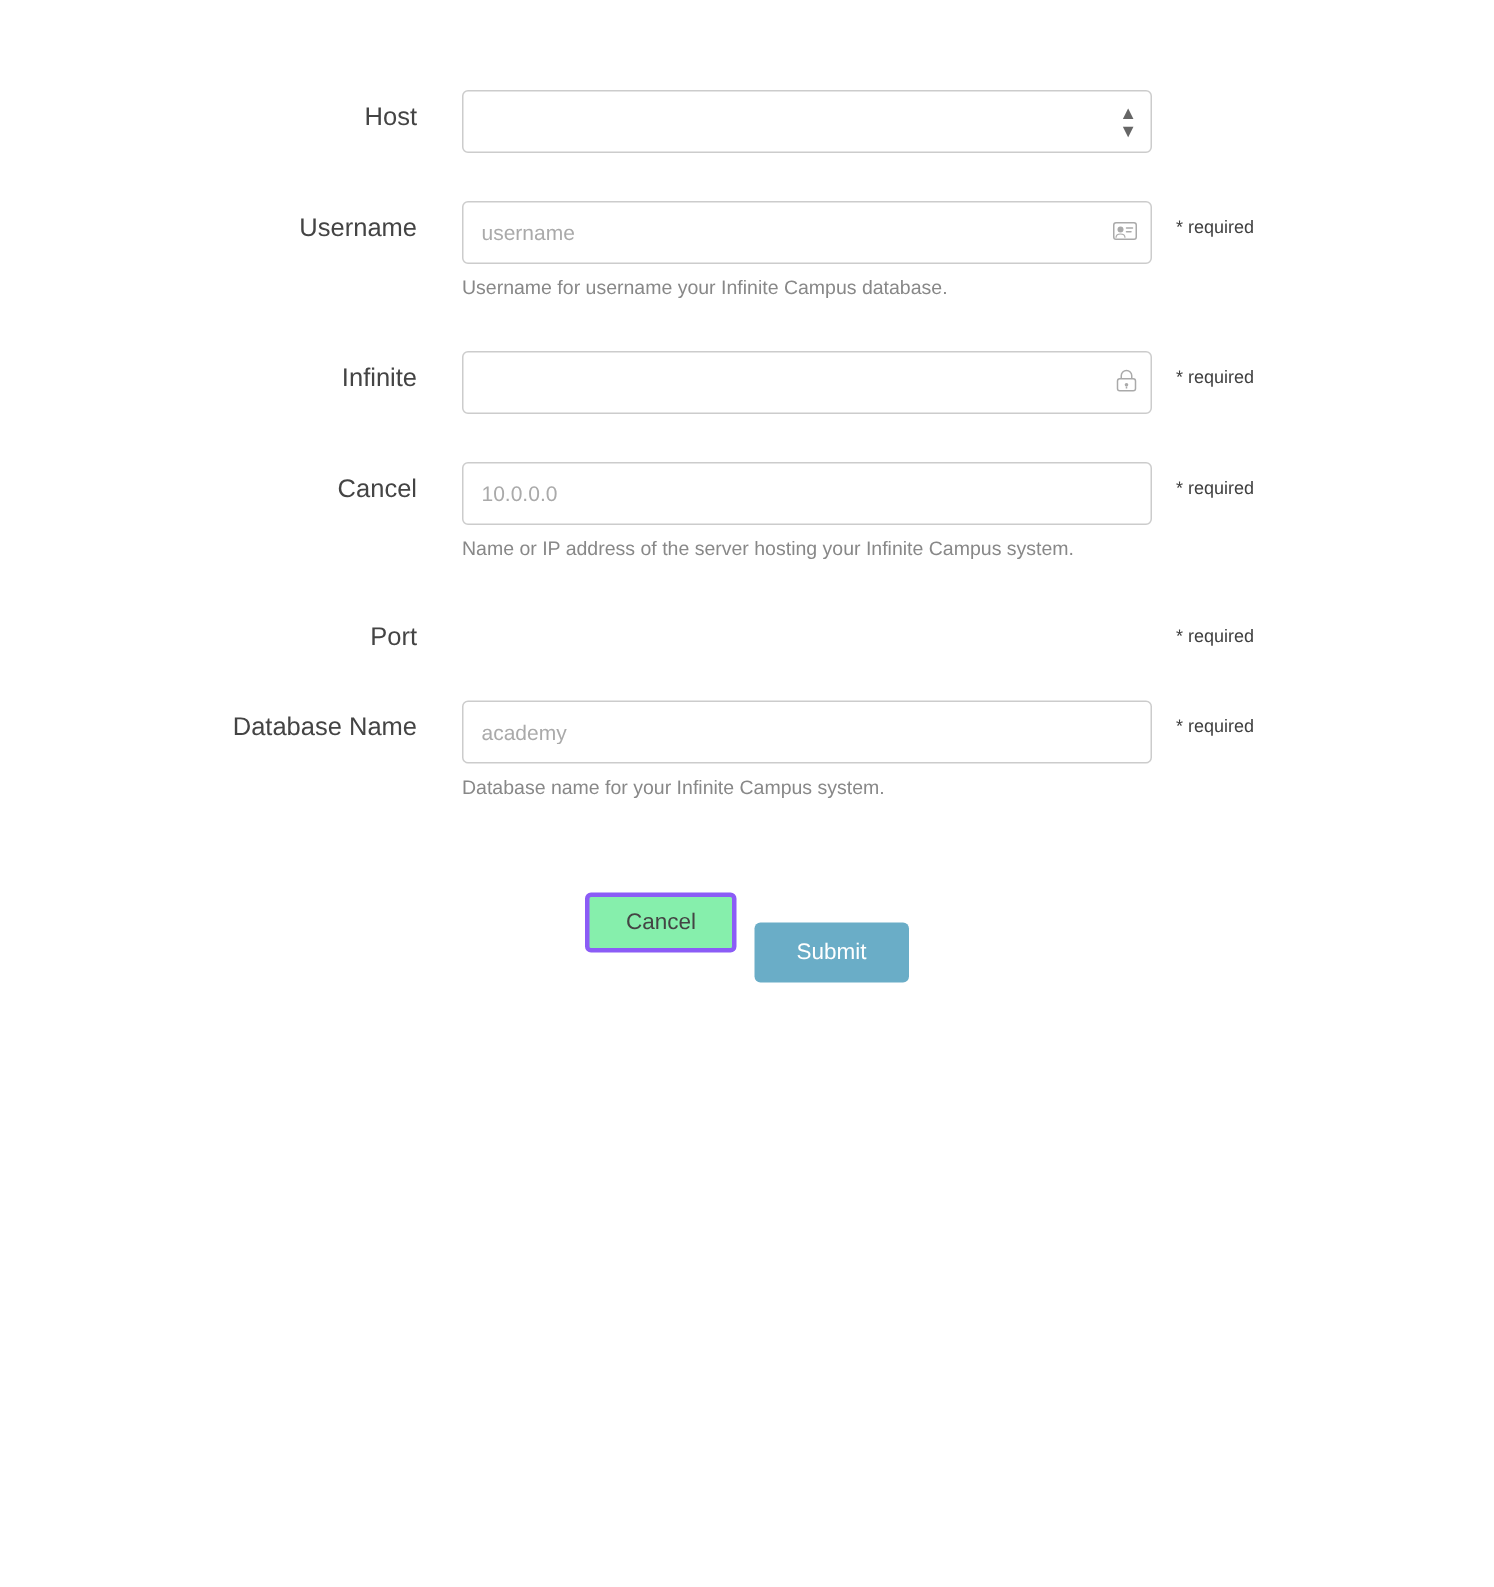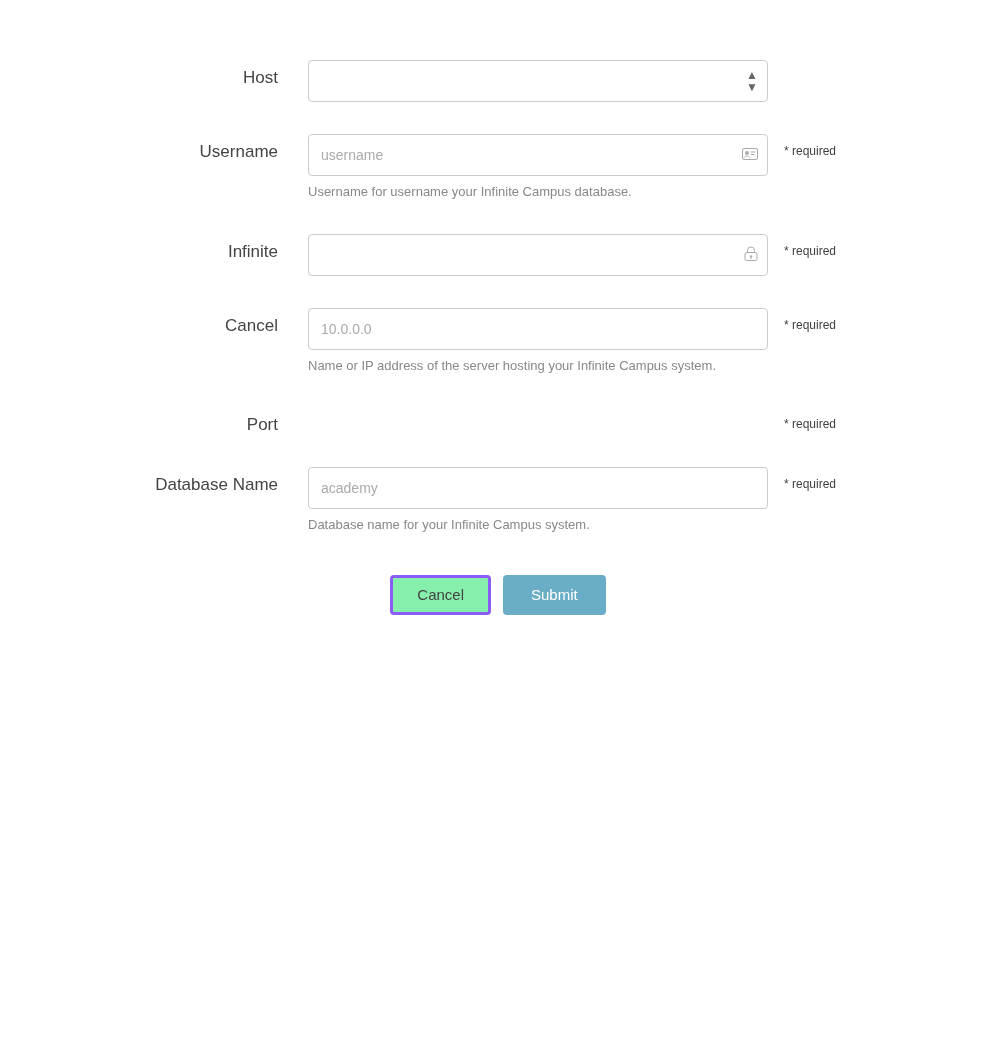--- a/index.html
+++ b/index.html
@@ -152,20 +152,21 @@
 
     .btn-submit {
       height: 40px;
       padding: 0 28px;
       font-size: 15px;
       border: none;
       border-radius: 4px;
       background: #6aadc7;
       color: #fff;
       cursor: pointer;
+      margin-top: 40px;
     }
   </style>
 </head>
 <body>
 
 <div class="form-container">
 
   <div class="form-row">
     <div class="form-label">Host</div>
     <div class="form-field-wrapper">

